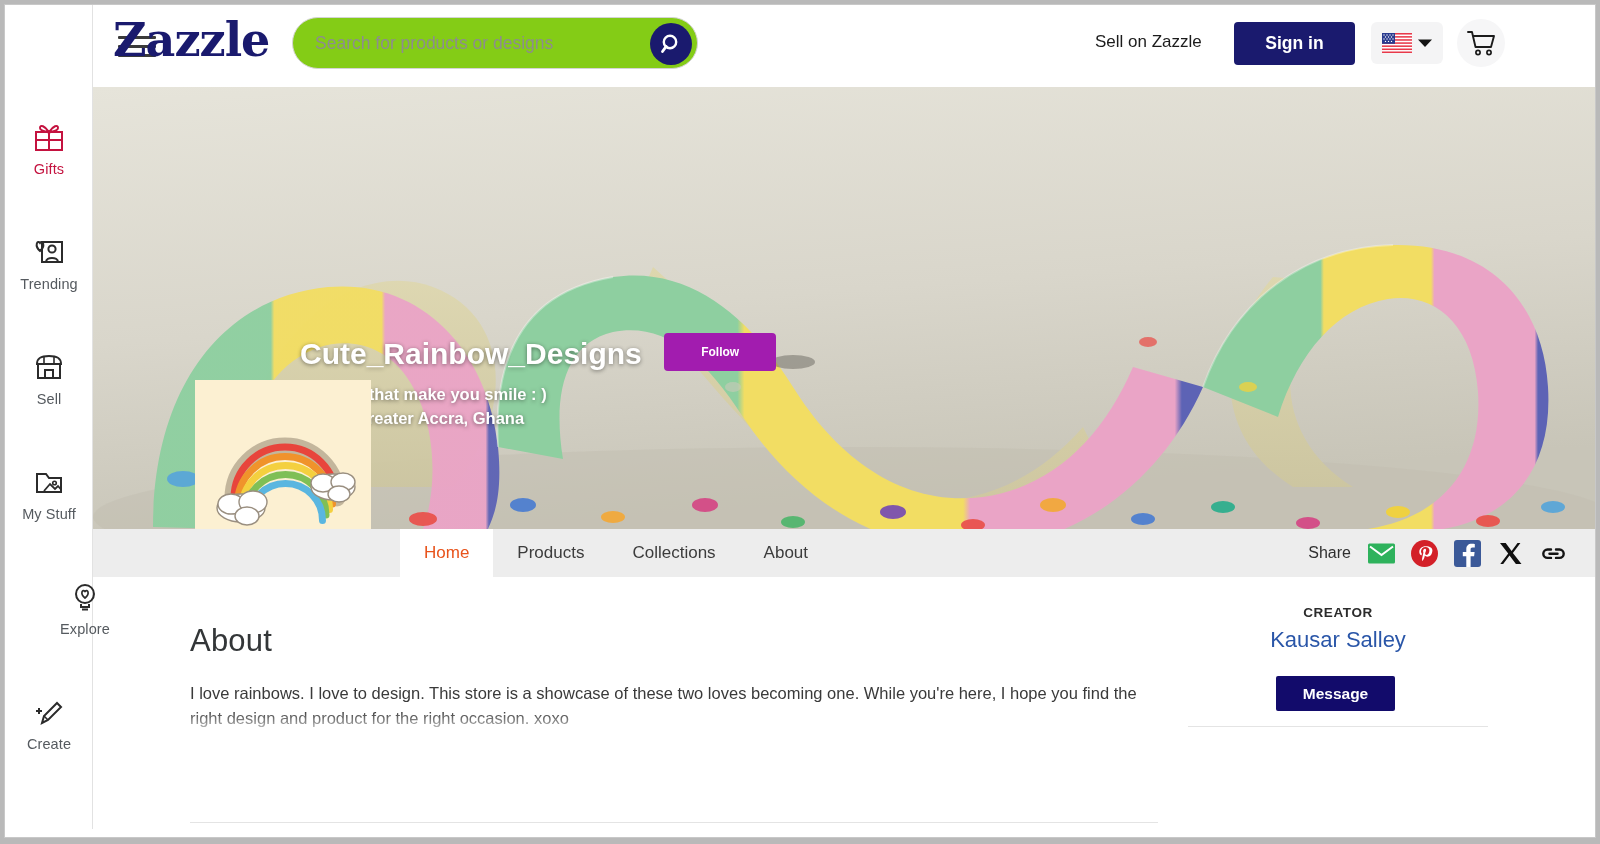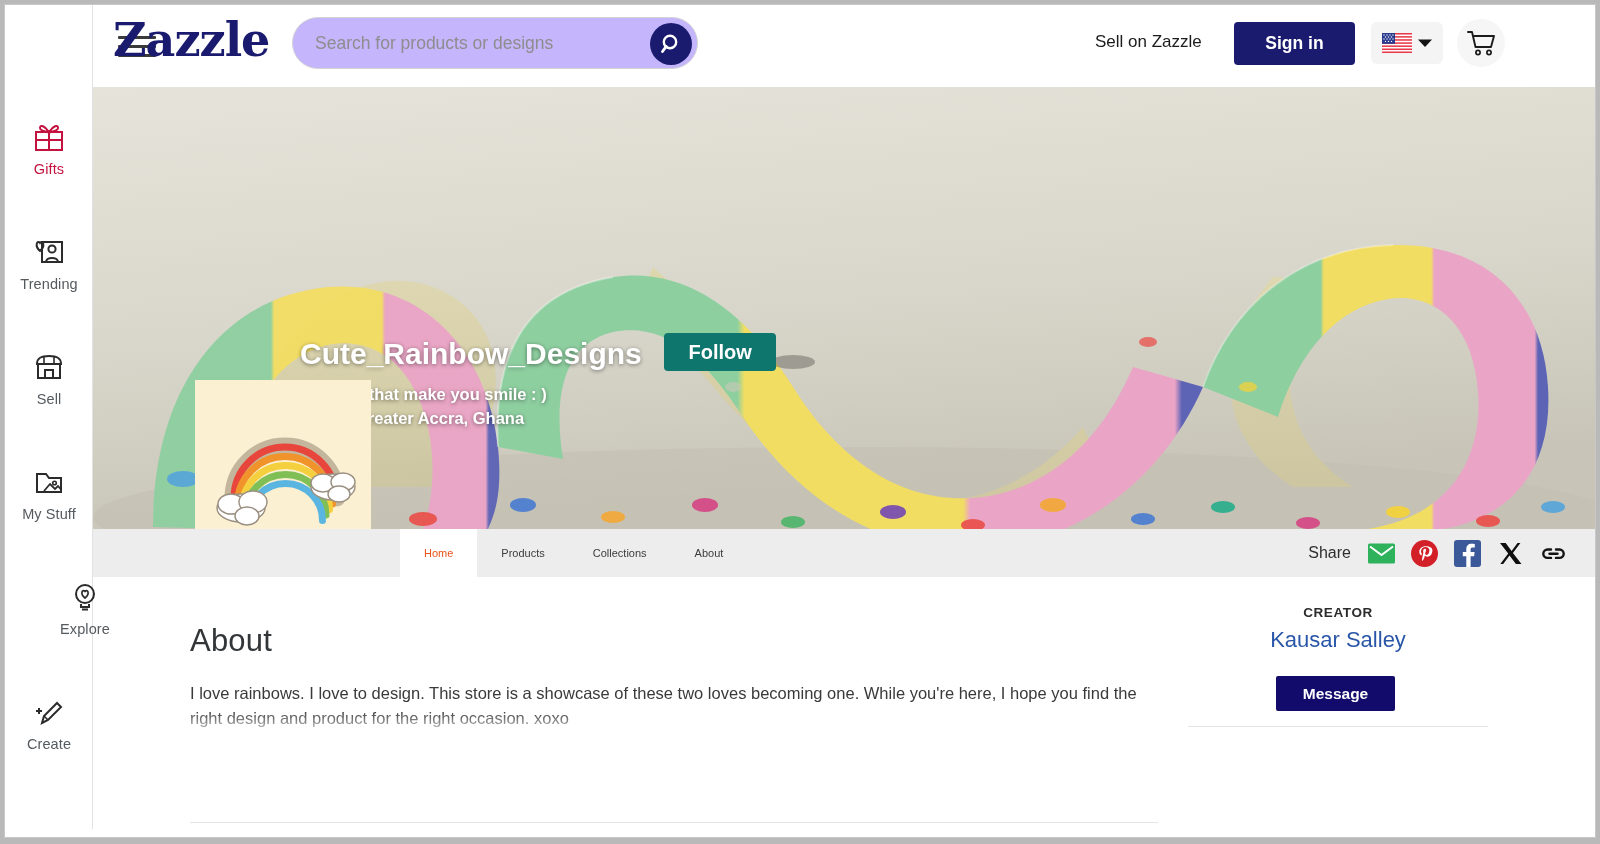--- a/index.html
+++ b/index.html
@@ -58,21 +58,21 @@
     position: absolute; left: 20px; top: 8px;
     font-family: "DejaVu Serif", serif;
     font-size: 46px; font-weight: 700; 
     color: #1a1a6e; letter-spacing: -1px;
   }
 
   #searchbar {
     position: absolute; left: 199px; top: 12px;
     width: 406px; height: 52px;
     border: 1px solid #d4d4d4; border-radius: 26px;
-    background: #c4b5fd;
+    background: #84cc16;
   }
   #search-input {
     position: absolute; left: 22px; top: 0;
     width: 330px; height: 50px; border: 0; outline: 0;
     font-size: 17.5px; color: #2b2b2b; background: transparent;
     font-family: "Liberation Sans", sans-serif;
   }
   #search-input::placeholder { color: #8d8d8d; }
   #search-btn {
     position: absolute; right: 5px; top: 5px;
@@ -116,23 +116,23 @@
     z-index: 6; pointer-events: none;
   }
   #store-name {
     font-size: 30px; font-weight: 700; color: #ffffff;
     text-shadow: 0 1px 4px rgba(0,0,0,.45);
     display: inline-block; vertical-align: middle;
   }
   #follow-btn {
     display: inline-block; vertical-align: middle;
     margin-left: 18px; margin-top: -4px;
-    width: 112px; height: 38px; background: #0f766e;
+    width: 112px; height: 38px; background: #a21caf;
     color: #fff; border: 0; border-radius: 4px;
-    font-size: 20px; font-weight: 700; cursor: pointer;
+    font-size: 12px; font-weight: 700; cursor: pointer;
     pointer-events: auto; font-family: "Liberation Sans", sans-serif;
   }
   #store-tagline {
     margin-top: 14px; font-size: 16.5px; font-weight: 700; color: #fff;
     text-shadow: 0 1px 4px rgba(0,0,0,.5);
   }
   #store-location {
     margin-top: 5px; font-size: 16.5px; font-weight: 700; color: #fff;
     text-shadow: 0 1px 4px rgba(0,0,0,.5);
   }
@@ -146,21 +146,21 @@
   
   #tabbar {
     position: absolute; left: 88px; top: 524px;
     width: 1503px; height: 48px; background: #ededed;
     z-index: 10;
   }
   #tabs { position: absolute; left: 307px; top: 0; display: flex; height: 48px; }
   .tab {
     display: flex; align-items: center; justify-content: center;
     height: 48px; padding: 0 24px;
-    font-size: 11px; color: #3c3c3c; cursor: pointer;
+    font-size: 17px; color: #3c3c3c; cursor: pointer;
   }
   .tab.active {
     background: #ffffff; color: #e8531b; font-weight: 400;
   }
   #share-group {
     position: absolute; right: 28px; top: 0; height: 48px;
     display: flex; align-items: center; gap: 14px;
   }
   #share-label { font-size: 16px; color: #2f2f2f; margin-right: 2px; }
   .share-ico { width: 29px; height: 29px; cursor: pointer; display: block; }

